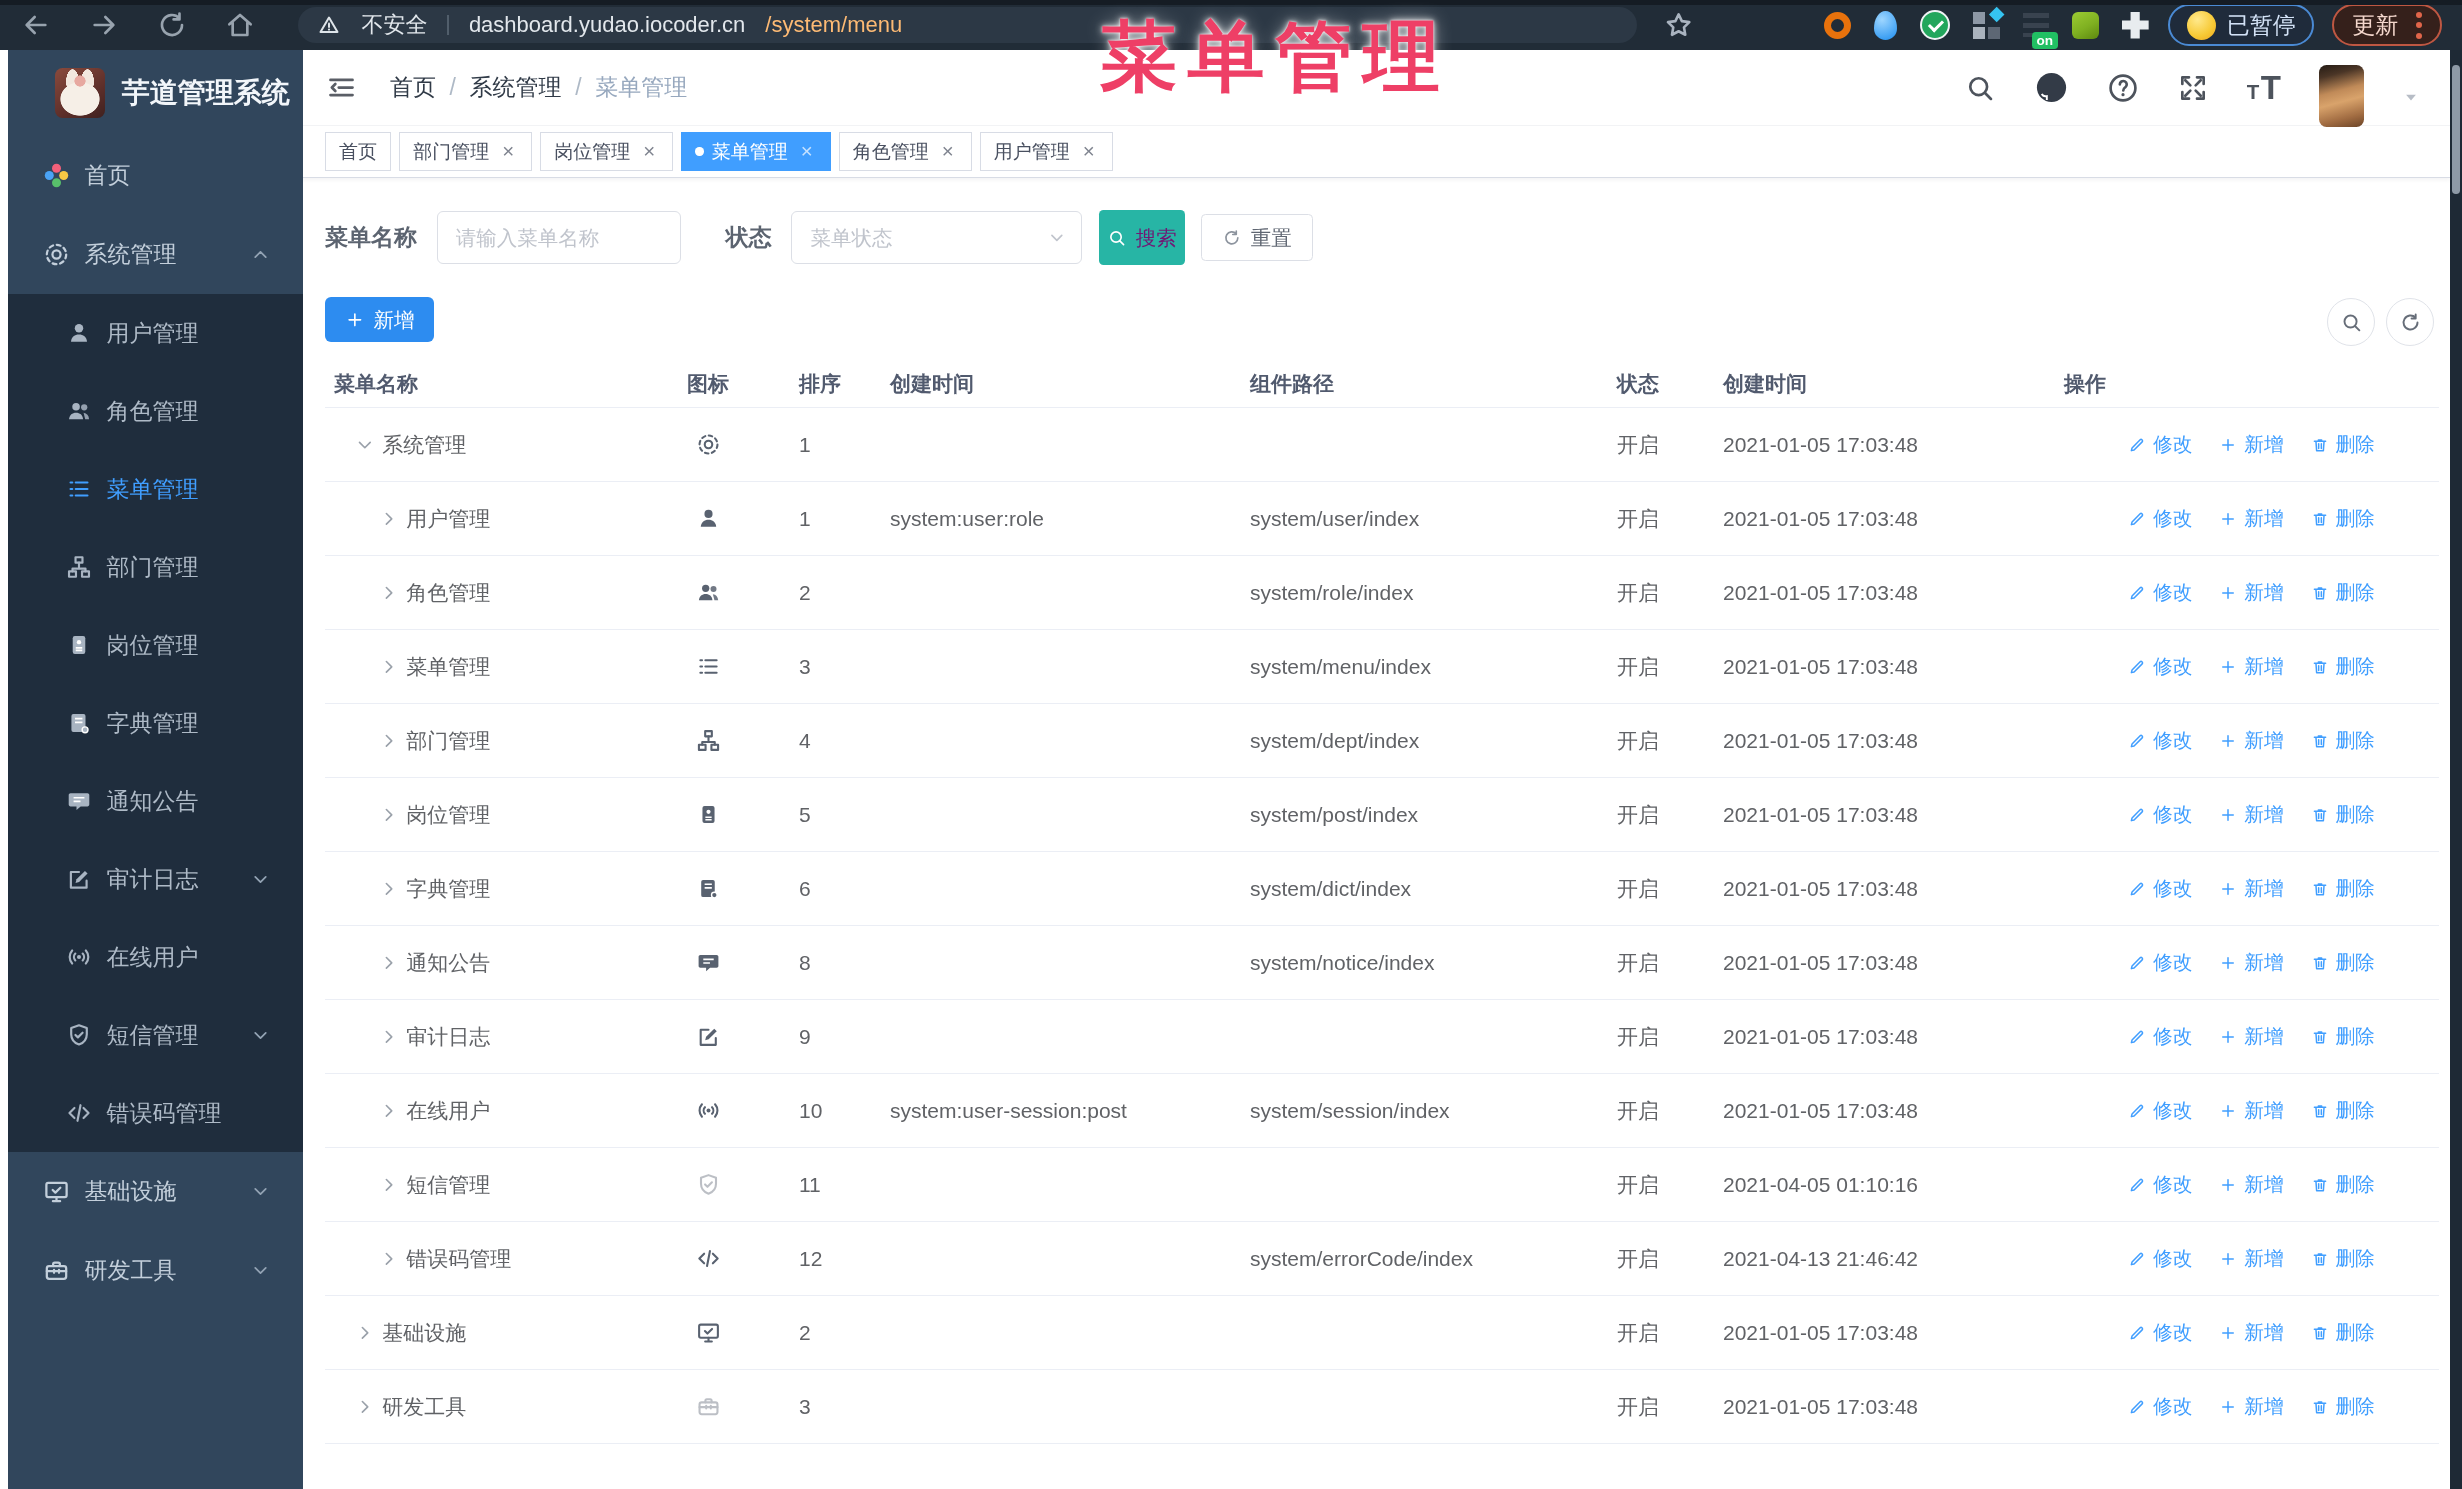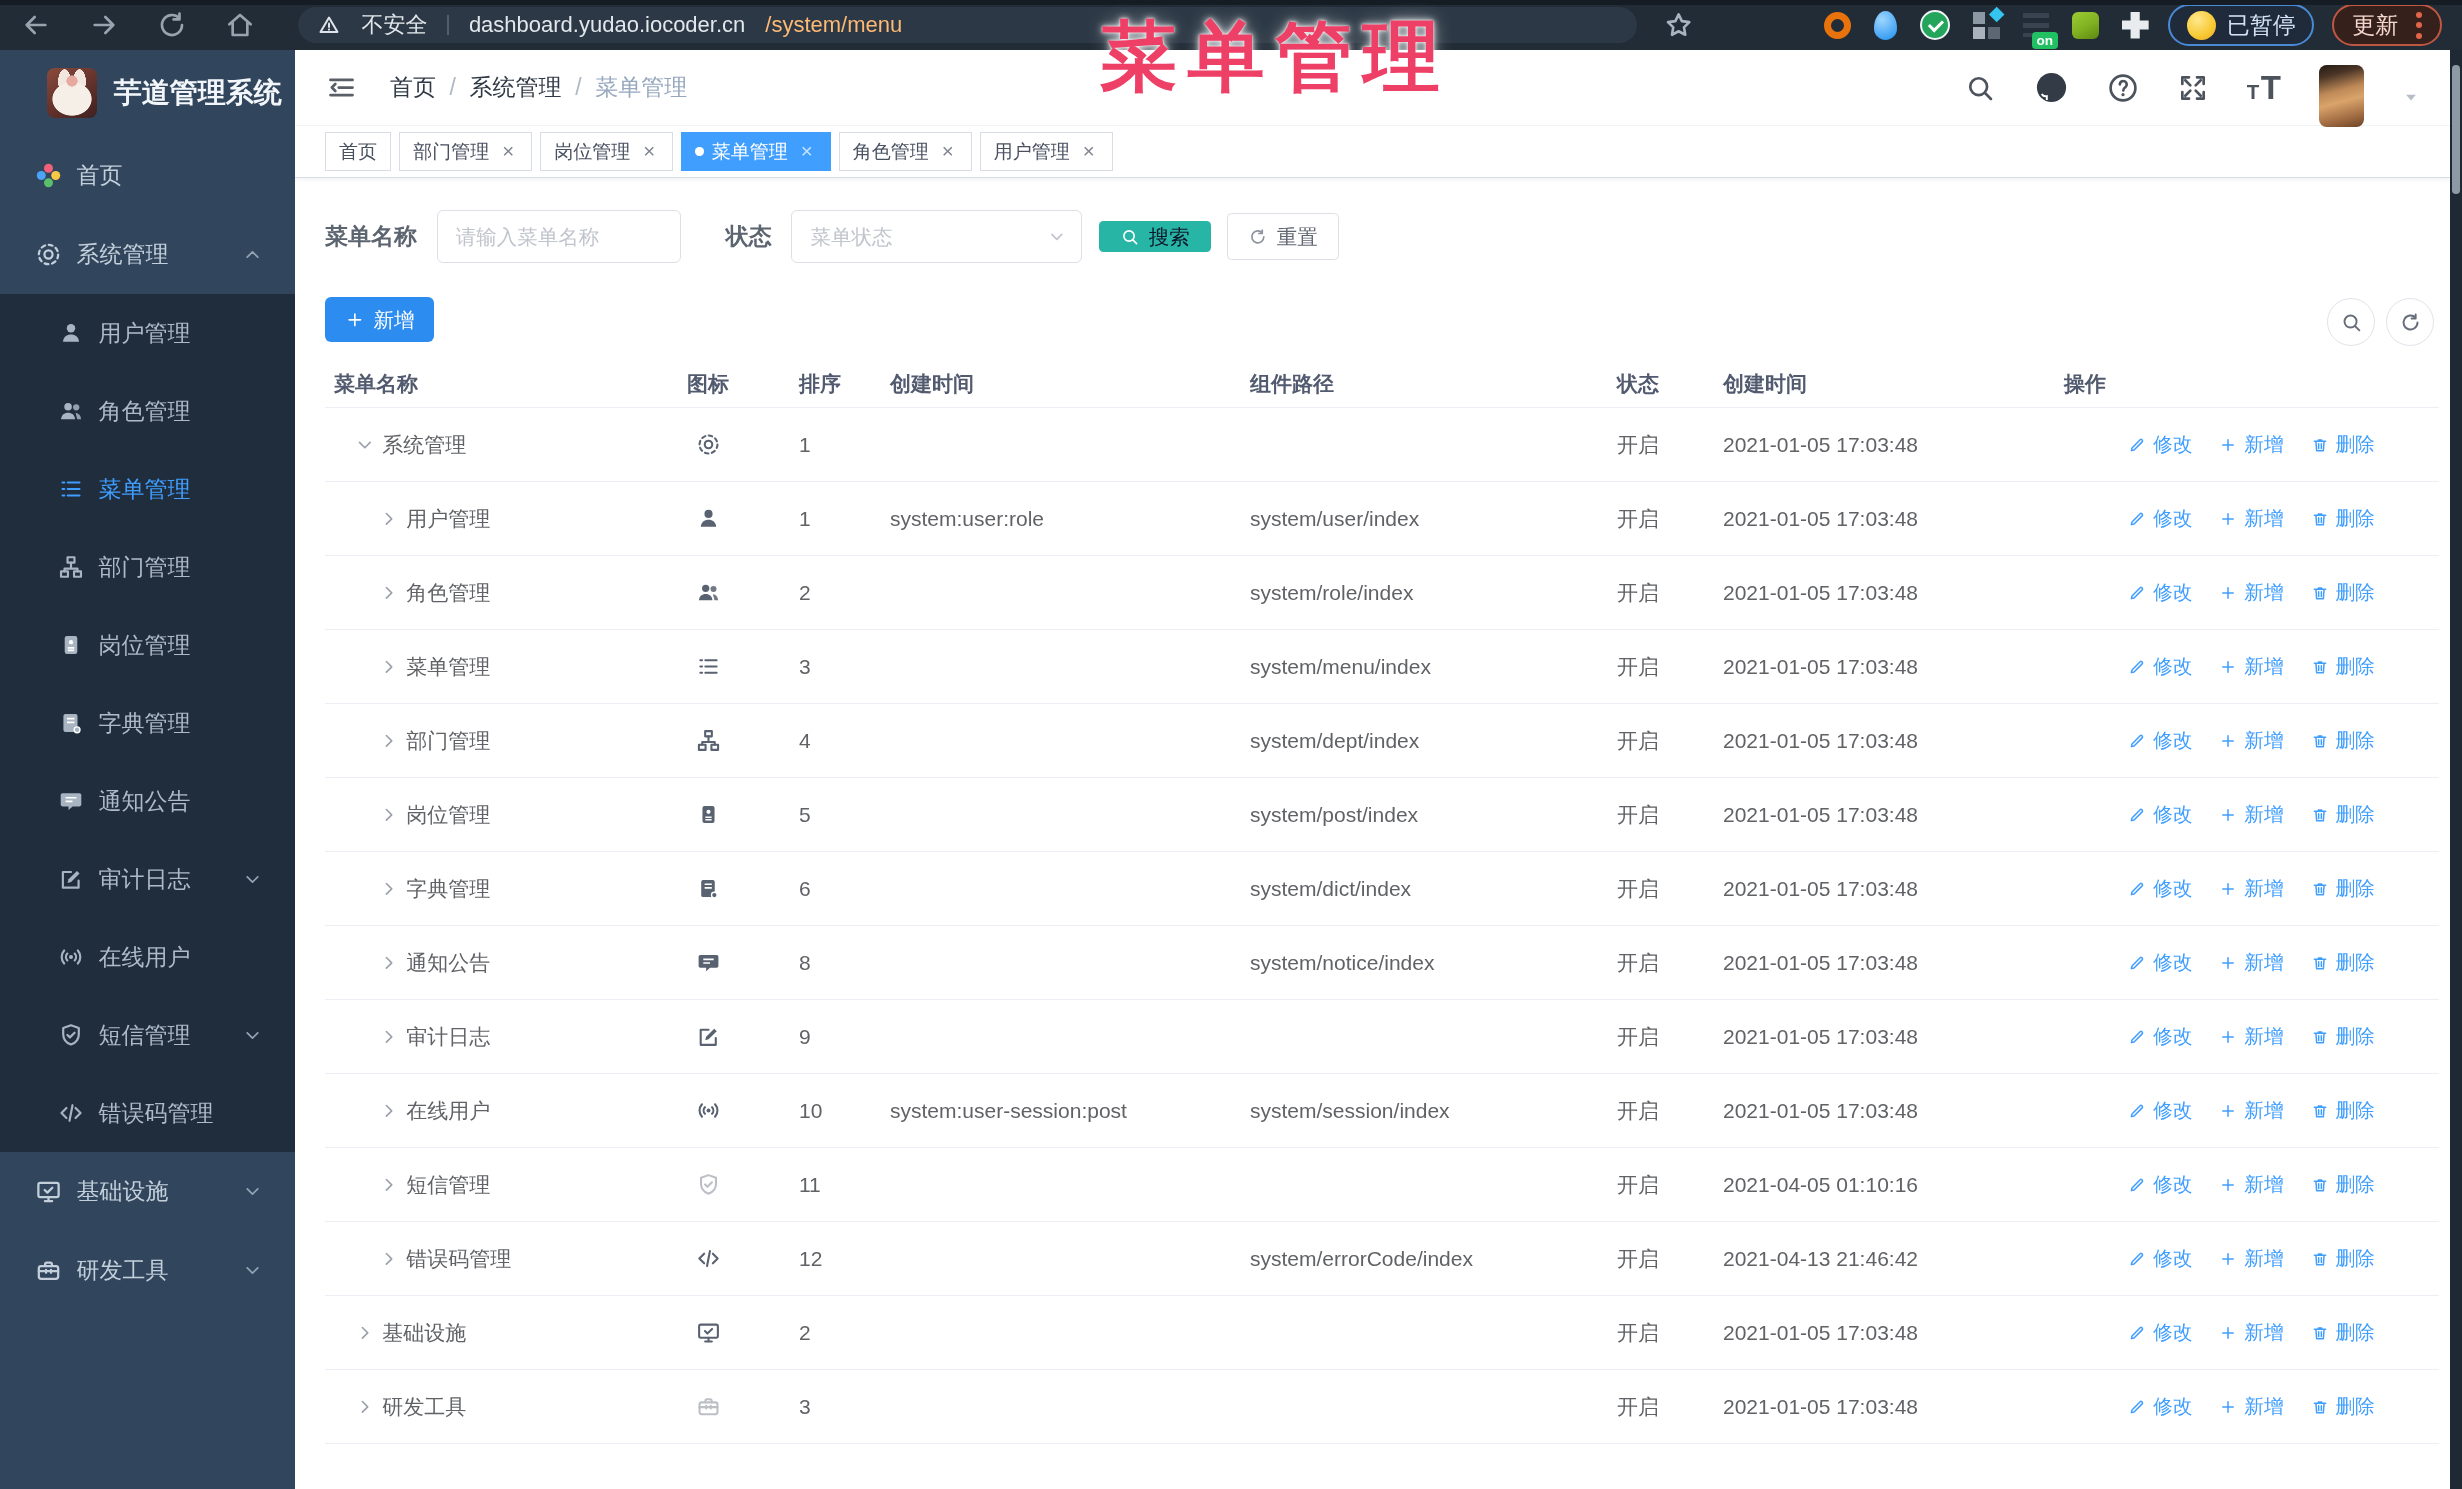--- a/index.html
+++ b/index.html
@@ -53,21 +53,21 @@
     align-items:center;gap:18px;padding:0 18px;color:#f4d7cd;font-size:23px;flex:0 0 auto}
   .kebab{display:flex;flex-direction:column;gap:4.5px}
   .kebab i{width:6px;height:6px;border-radius:50%;background:#e0654a}
 
   
   #annotation{position:absolute;left:1100px;top:6px;font-size:77px;font-weight:700;letter-spacing:10.6px;
     color:var(--annotation);z-index:60;
     text-shadow:0 0 2.3px #fff,0 0 7.6px rgba(255,255,255,.9),0 0 18px rgba(255,255,255,.55)}
 
   
-  #sidebar{position:absolute;left:0;top:50px;width:295px;height:1440px;background:var(--sidebar-bg);z-index:5}
+  #sidebar{position:absolute;left:8px;top:50px;width:295px;height:1440px;background:var(--sidebar-bg);z-index:5}
   #logo-row{height:86px;display:flex;align-items:center;padding-left:47px}
   .logo-img{width:50px;height:50px;border-radius:7.6px;flex:0 0 auto;
     background:radial-gradient(circle at 50% 26%,#e7a8a0 0 12%,transparent 13%),
       radial-gradient(ellipse 40% 34% at 50% 62%,#f6efe7 0 96%,transparent 100%),
       radial-gradient(ellipse 13% 25% at 35% 27%,#f2e7de 0 96%,transparent 100%),
       radial-gradient(ellipse 13% 25% at 65% 27%,#f2e7de 0 96%,transparent 100%),
       linear-gradient(145deg,#8a4a3c,#5e2f2a 60%,#3f211f)}
   #logo-title{margin-left:16.7px;font-size:28px;font-weight:700;color:#f2f6fa;white-space:nowrap}
   .side-item{position:relative;display:flex;align-items:center;height:79px;padding-left:35px;
     color:#c3cfdb;font-size:23px;cursor:pointer;white-space:nowrap}
@@ -115,21 +115,21 @@
   .f-label{font-size:23px;color:#5c6470;font-weight:600;white-space:nowrap}
   #name-input{margin-left:19.7px;width:244px;height:53px;border:0.8px solid #dcdfe6;border-radius:6px;
     font-size:20.5px;color:#606266;padding:0 18px;outline:none;font-family:inherit}
   #name-input::placeholder{color:#c0c4cc}
   #status-label{margin-left:45px}
   #status-select{margin-left:19.7px;width:291px;height:53px;border:0.8px solid #dcdfe6;border-radius:6px;
     display:flex;align-items:center;padding:0 18px;position:relative;color:#c0c4cc;font-size:20.5px;cursor:pointer}
   .sel-chev{position:absolute;right:15px;width:19.7px;height:19.7px;color:#c0c4cc}
   .btn{display:flex;align-items:center;gap:9px;border-radius:4.5px;font-size:20.5px;cursor:pointer;
     font-family:inherit;border:none}
-  #search-btn{margin-left:16.7px;height:31px;padding:0 21px;background:var(--search);color:#0f172a}
+  #search-btn{margin-left:16.7px;height:55px;padding:0 8px;background:var(--search);color:#701a75}
   #reset-btn{margin-left:16.7px;height:47px;padding:0 19.7px;background:#fff;border:0.8px solid #dcdfe6;color:#5f6672}
   .btn-ic{width:19.7px;height:19.7px;color:#fff;flex:0 0 auto}
   #reset-btn .btn-ic{color:#8d949e}
   #add-btn{position:absolute;left:30px;top:120px;height:45px;padding:0 19.7px;background:var(--add);
     color:#fff;border-radius:6px}
   .mini-btn{position:absolute;top:121px;width:48px;height:48px;border-radius:50%;border:0.8px solid #e0e3e9;
     background:#fff;display:flex;align-items:center;justify-content:center;color:#666d78;cursor:pointer}
   #mini-search{left:2032px}
   #mini-refresh{left:2091px}
   .mini-ic{width:23px;height:23px}

